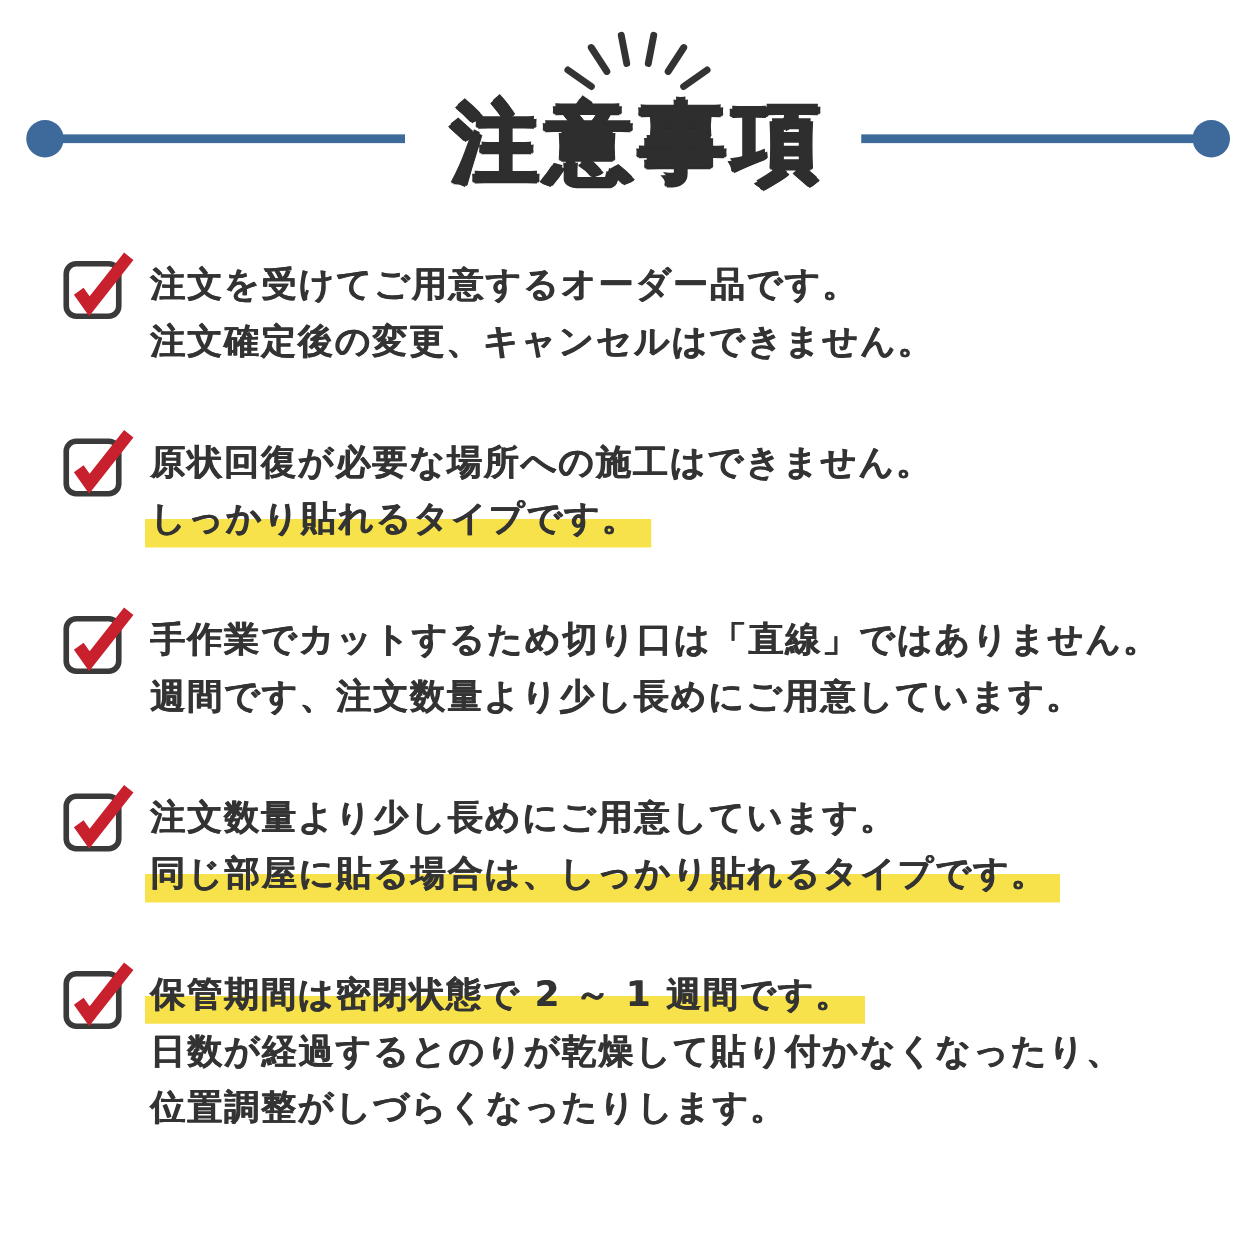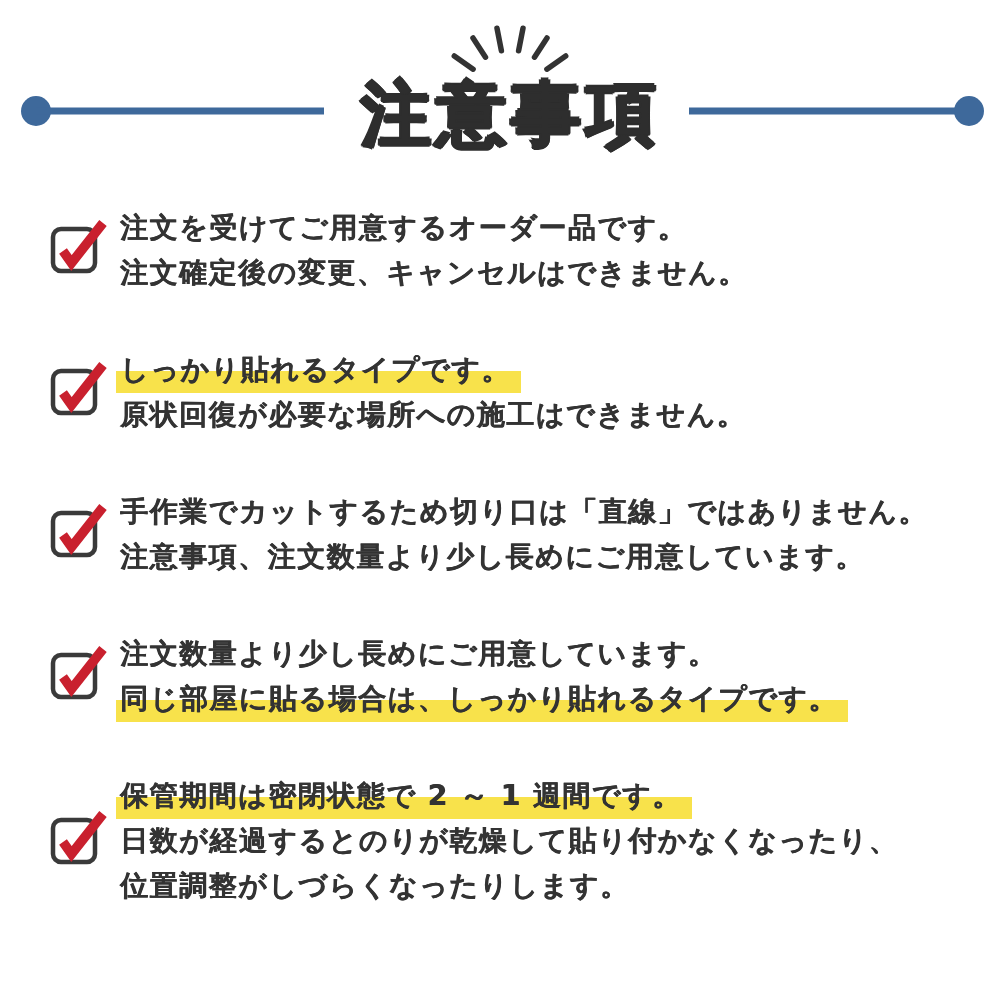--- a/index.html
+++ b/index.html
@@ -35,21 +35,21 @@
     color: var(--title-color);
     transform: translateX(6px);
     text-shadow: 2px 0 0 var(--title-color), -2px 0 0 var(--title-color),
                  0 2px 0 var(--title-color), 0 -2px 0 var(--title-color),
                  1.4px 1.4px 0 var(--title-color), -1.4px 1.4px 0 var(--title-color);
     white-space: nowrap;
   }
 
   
   .checklist { position: absolute; left: 48px; top: 205px; right: 20px; }
-  .check-item { display: flex; align-items: center; margin-bottom: 52px; }
+  .check-item { display: flex; align-items: flex-start; margin-bottom: 52px; }
   .check-item .box-wrap { flex: 0 0 62px; margin-top: -6px; }
   .checkbox-svg { display: block; overflow: visible; }
   .item-lines { flex: 1; padding-left: 10px; }
   .line {
     height: 45px;
     line-height: 45px;
     white-space: nowrap;
     font-size: 28px;
     font-weight: 700;
     letter-spacing: 1.5px;
@@ -105,35 +105,35 @@
     </div>
 
     <div class="check-item">
       <div class="box-wrap">
         <svg class="checkbox-svg" width="62" height="60" viewBox="0 0 62 60">
           <rect x="5" y="12" width="42" height="42" rx="8" fill="none" stroke="#3a3a3a" stroke-width="4.5"></rect>
           <polyline points="15,34 23.5,46 55,6" fill="none" stroke="#c9202e" stroke-width="9.5" stroke-linejoin="miter"></polyline>
         </svg>
       </div>
       <div class="item-lines">
+        <div class="line"><span class="txt">原状回復が必要な場所への施工はできません。</span></div>
         <div class="line"><span class="txt hl">しっかり貼れるタイプです。</span></div>
-        <div class="line"><span class="txt">原状回復が必要な場所への施工はできません。</span></div>
       </div>
     </div>
 
     <div class="check-item">
       <div class="box-wrap">
         <svg class="checkbox-svg" width="62" height="60" viewBox="0 0 62 60">
           <rect x="5" y="12" width="42" height="42" rx="8" fill="none" stroke="#3a3a3a" stroke-width="4.5"></rect>
           <polyline points="15,34 23.5,46 55,6" fill="none" stroke="#c9202e" stroke-width="9.5" stroke-linejoin="miter"></polyline>
         </svg>
       </div>
       <div class="item-lines">
         <div class="line"><span class="txt">手作業でカットするため切り口は「直線」ではありません。</span></div>
-        <div class="line"><span class="txt">注意事項、注文数量より少し長めにご用意しています。</span></div>
+        <div class="line"><span class="txt">週間です、注文数量より少し長めにご用意しています。</span></div>
       </div>
     </div>
 
     <div class="check-item">
       <div class="box-wrap">
         <svg class="checkbox-svg" width="62" height="60" viewBox="0 0 62 60">
           <rect x="5" y="12" width="42" height="42" rx="8" fill="none" stroke="#3a3a3a" stroke-width="4.5"></rect>
           <polyline points="15,34 23.5,46 55,6" fill="none" stroke="#c9202e" stroke-width="9.5" stroke-linejoin="miter"></polyline>
         </svg>
       </div>

